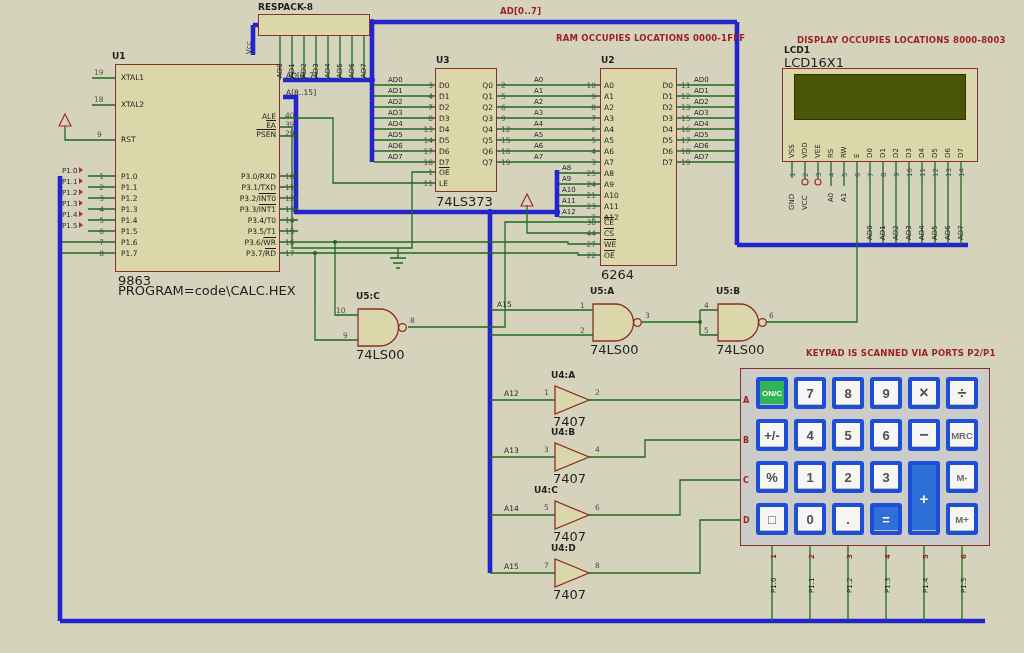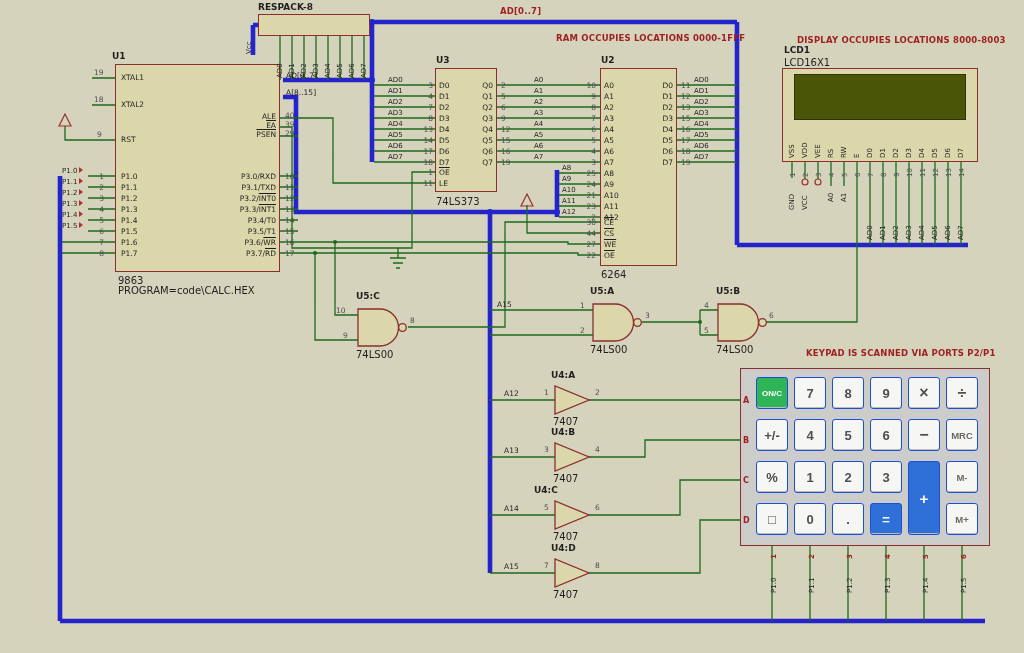--- a/index.html
+++ b/index.html
@@ -13,42 +13,42 @@
   body{position:relative;background:var(--c-bg);font-family:"DejaVu Sans",sans-serif;overflow:hidden}
   #wires{position:absolute;left:0;top:0}
   .w{stroke:var(--c-wire);stroke-width:1.3;fill:none}
   .b{stroke:var(--c-bus);stroke-width:4.6;fill:none}
   .gate{fill:var(--c-chip_fill);stroke:var(--c-chip_border);stroke-width:1.3}
   .sym{fill:none;stroke:#9a3030;stroke-width:1.2}
   .gdot{fill:var(--c-wire)} .bdot{fill:var(--c-bus)}
   .chip{position:absolute;background:var(--c-chip_fill);border:1.5px solid var(--c-chip_border)}
   .lbl{position:absolute;font-size:7.5px;line-height:9px;color:var(--c-label);white-space:nowrap}
   .ref{font-size:9px;font-weight:bold}
-  .val{font-size:10px}
+  .val{font-size:13px}
   .pnnum{color:var(--c-pin_number)}
   .ann{font-size:8.5px;font-weight:bold;color:var(--c-annotation);letter-spacing:.2px}
   .bar{text-decoration:overline}
   .plist{position:absolute;font-size:7.5px;color:var(--c-label)}
   .plist .prow{height:11px;line-height:11px;white-space:nowrap;display:flex}
   .plist.ra .prow{justify-content:flex-end}
   .plist.pnum{color:var(--c-pin_number)}
   .plist.small{font-size:7px}
   .p1net .prow{font-size:7px;align-items:center}
   .p1net .prow span::after{content:'';display:inline-block;margin-left:2px;border-left:4px solid #b03030;border-top:3px solid transparent;border-bottom:3px solid transparent}
   .vhost{position:absolute}
   .vhost>span,.vlbl{position:absolute;transform:rotate(-90deg);transform-origin:0 0;font-size:7px;white-space:nowrap;color:var(--c-label)}
   .vhost.red>span{color:var(--c-annotation);font-weight:bold}
   .vhost.pnum>span{color:var(--c-pin_number)}
   .p13>span:nth-of-type(1){left:0}.p13>span:nth-of-type(2){left:13px}.p13>span:nth-of-type(3){left:26px}.p13>span:nth-of-type(4){left:39px}.p13>span:nth-of-type(5){left:52px}.p13>span:nth-of-type(6){left:65px}.p13>span:nth-of-type(7){left:78px}.p13>span:nth-of-type(8){left:91px}.p13>span:nth-of-type(9){left:104px}.p13>span:nth-of-type(10){left:117px}.p13>span:nth-of-type(11){left:130px}.p13>span:nth-of-type(12){left:143px}.p13>span:nth-of-type(13){left:156px}.p13>span:nth-of-type(14){left:169px}
   .p12>span:nth-of-type(1){left:0}.p12>span:nth-of-type(2){left:12px}.p12>span:nth-of-type(3){left:24px}.p12>span:nth-of-type(4){left:36px}.p12>span:nth-of-type(5){left:48px}.p12>span:nth-of-type(6){left:60px}.p12>span:nth-of-type(7){left:72px}.p12>span:nth-of-type(8){left:84px}
   .p38>span:nth-of-type(1){left:0}.p38>span:nth-of-type(2){left:38px}.p38>span:nth-of-type(3){left:76px}.p38>span:nth-of-type(4){left:114px}.p38>span:nth-of-type(5){left:152px}.p38>span:nth-of-type(6){left:190px}
   #lcd-screen{position:absolute;left:794px;top:74px;width:172px;height:46px;background:var(--c-lcd_screen);border:1px solid #2c3504}
   #keypad{position:absolute;left:740px;top:368px;width:250px;height:178px;background:var(--c-keypad_bg);border:1px solid var(--c-chip_border)}
   #keys{position:absolute;left:756px;top:377px;display:grid;grid-template-columns:repeat(6,32px);grid-template-rows:repeat(4,32px);gap:10px 6px}
-  .key{background:#f6f6f4;border:1px solid #1d4ed8;border-radius:3px;box-shadow:inset 0 -1px 0 #bdbdbd;display:flex;align-items:center;justify-content:center;font-family:"Liberation Sans",sans-serif;font-weight:bold;font-size:13px;color:#4f4f4f;cursor:pointer}
+  .key{background:#f6f6f4;border:4px solid #1d4ed8;border-radius:3px;box-shadow:inset 0 -1px 0 #bdbdbd;display:flex;align-items:center;justify-content:center;font-family:"Liberation Sans",sans-serif;font-weight:bold;font-size:13px;color:#4f4f4f;cursor:pointer}
   .key.op{font-size:16px}
   .key.mem{font-size:9.5px;color:#6a6a6a}
   .key.green{background:var(--c-key_green);color:#fff;font-size:8px}
   .key.blue{background:var(--c-key_blue);color:#fff}
   .key.blue-tall{background:var(--c-key_blue);color:#fff;grid-row:span 2;font-size:15px}
   #rowlabels{position:absolute;left:743px;top:380px}
   .rowlab{height:40px;display:flex;align-items:center;font-size:8px;font-weight:bold;color:var(--c-annotation)}
 </style>
 </head>
 <body>

